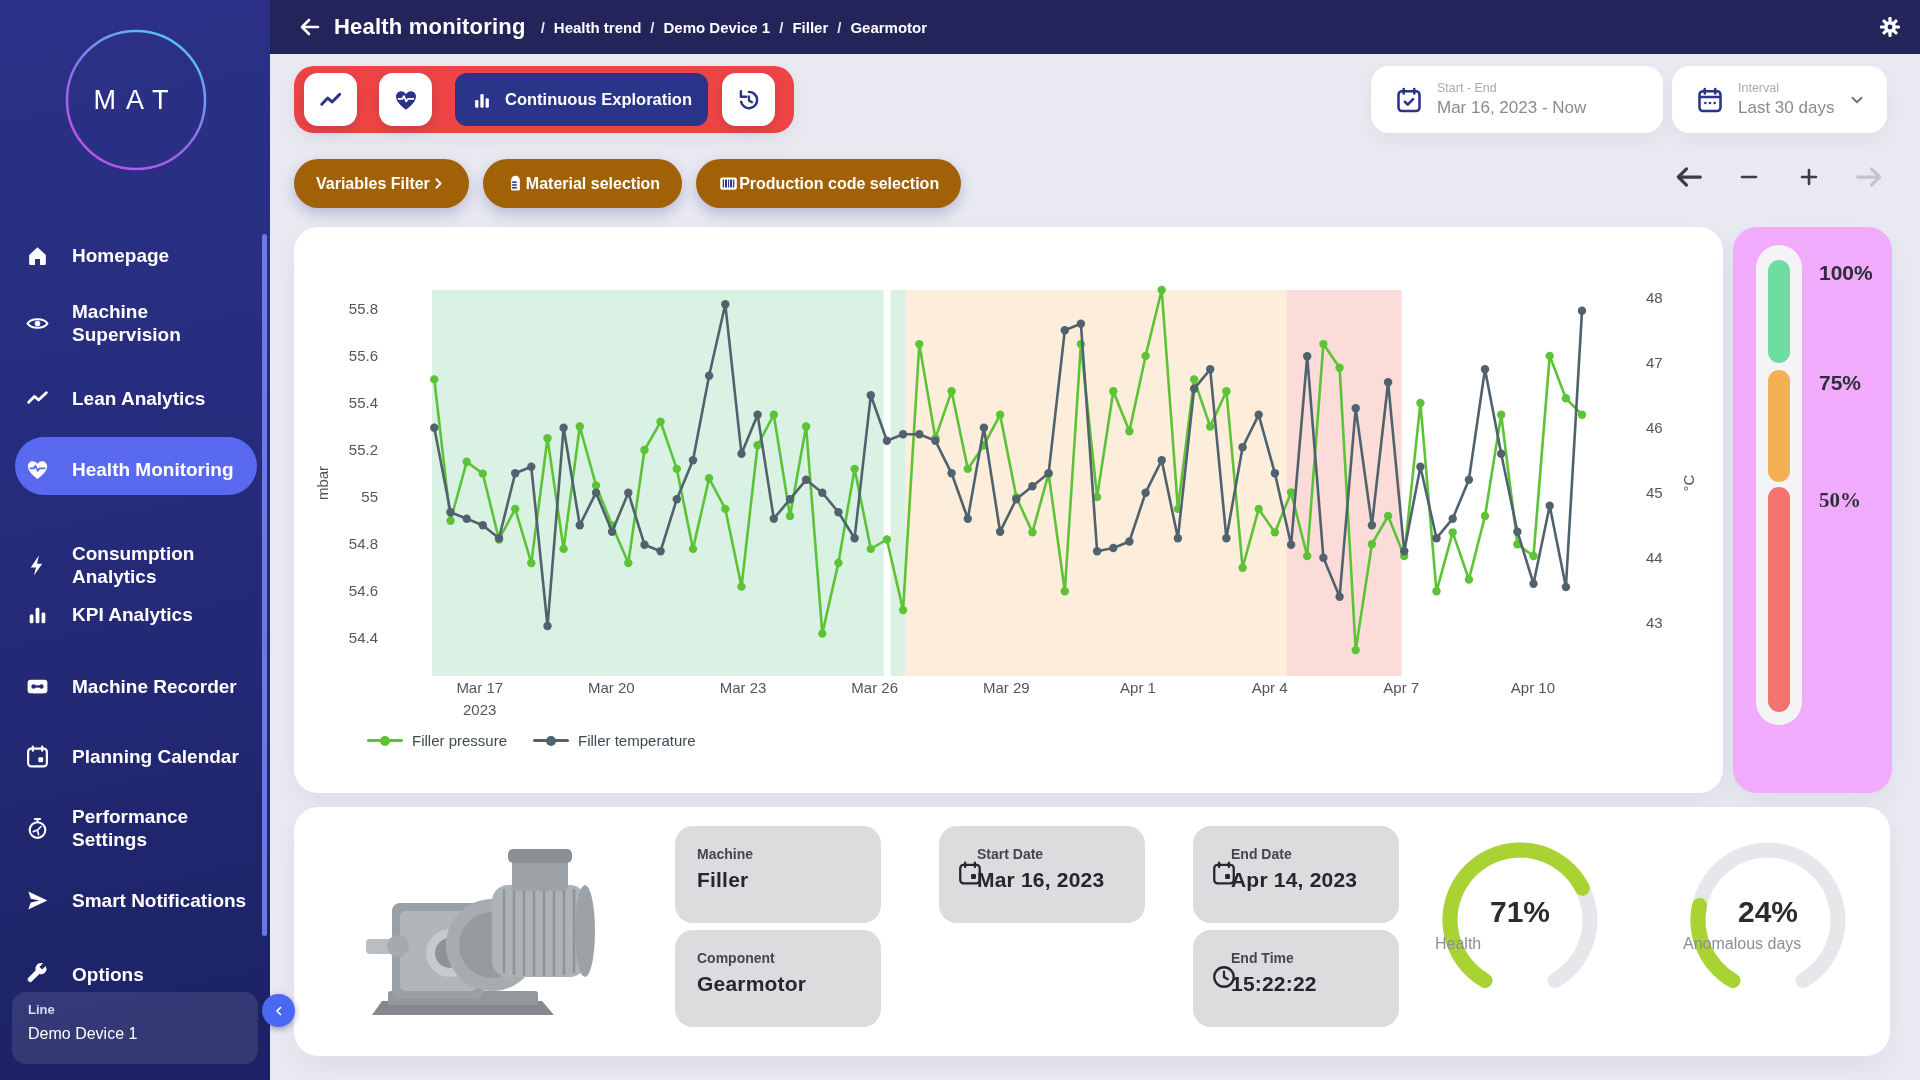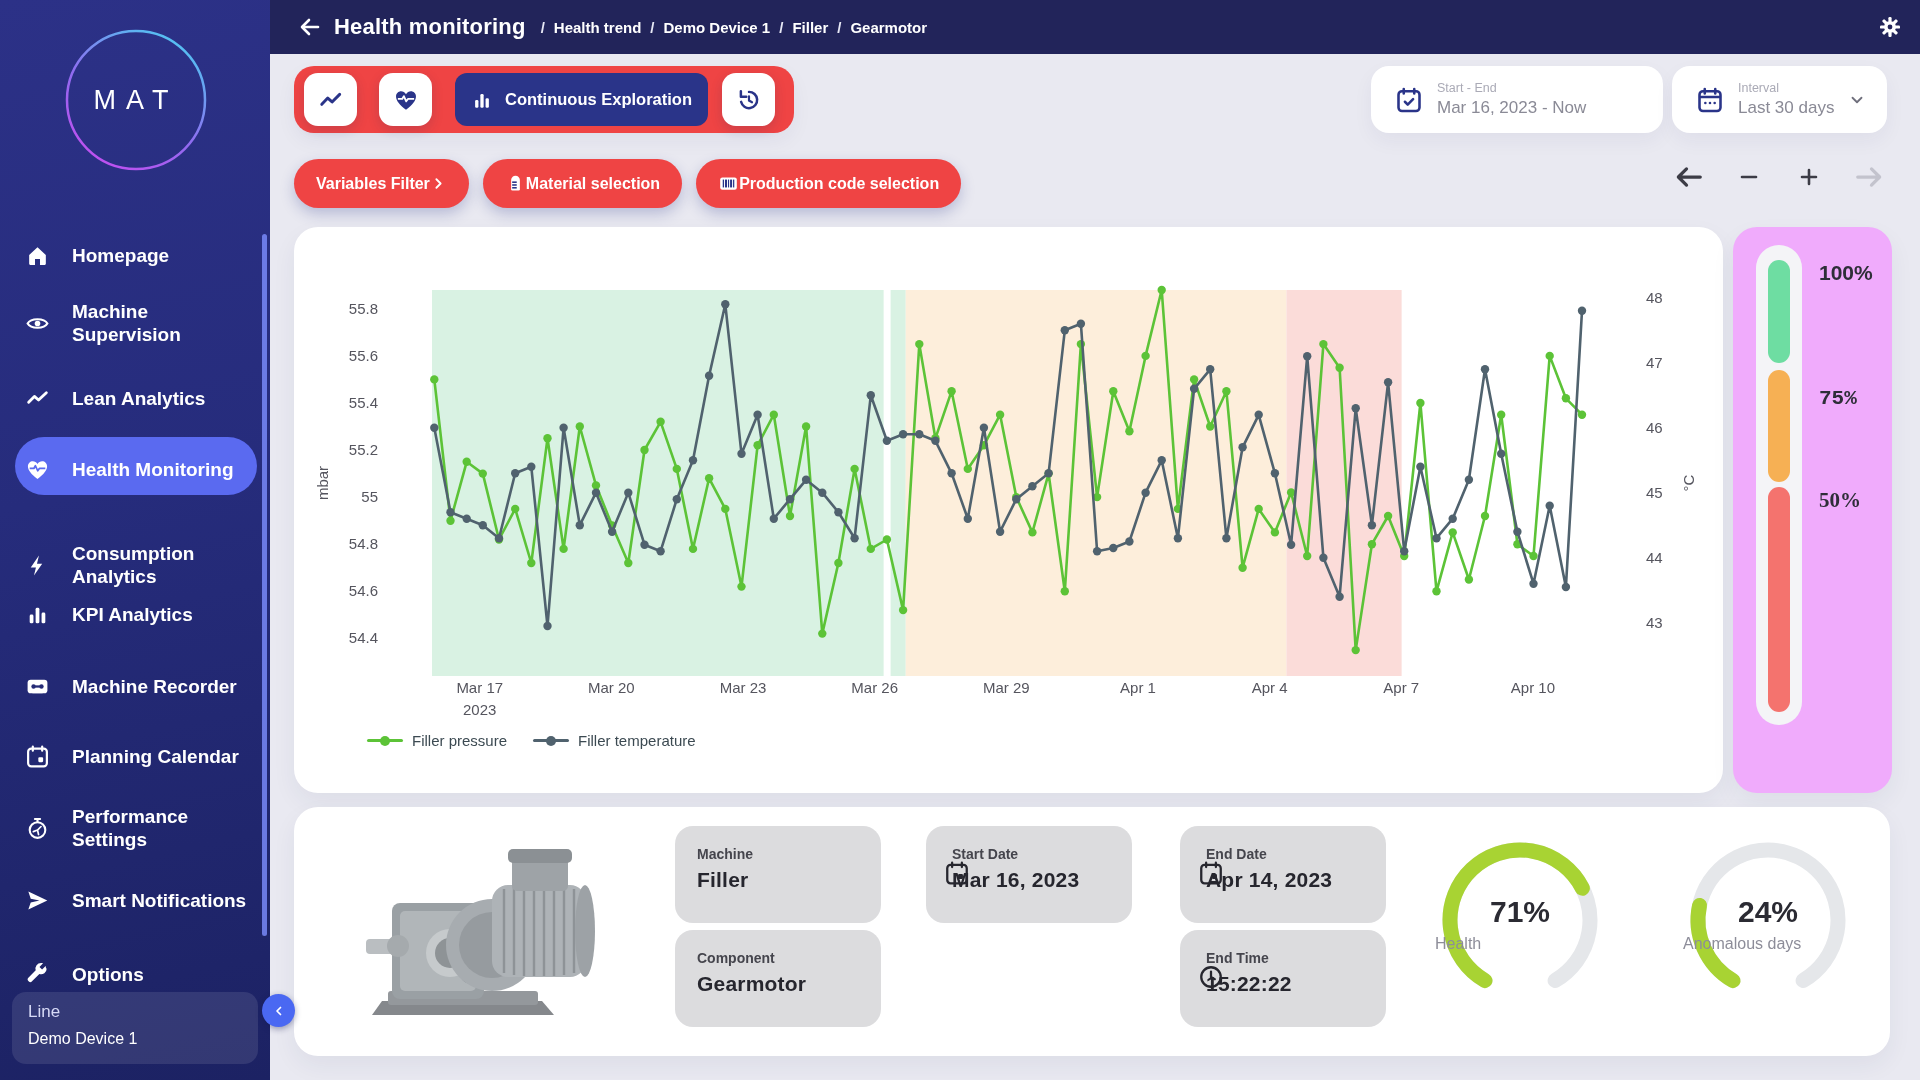--- a/index.html
+++ b/index.html
@@ -21,21 +21,21 @@
   .sidebar { position:absolute; left:0; top:0; width:270px; height:1080px;
     background:linear-gradient(168deg,#2c3187 0%,#262c7c 45%,#1c2263 100%); }
   .logo { position:absolute; left:64px; top:28px; width:144px; height:144px; }
   .nav-item { position:absolute; left:0; width:270px; display:flex; align-items:center; cursor:pointer; }
   .nav-item .ico { position:absolute; left:24px; width:26px; height:26px; display:flex; align-items:center; justify-content:center; }
   .nav-item .lbl { position:absolute; left:72px; width:180px; color:#fff; font-size:19px; font-weight:700; line-height:23px; }
   .nav-pill { position:absolute; left:15px; top:437px; width:242px; height:58px; border-radius:29px; background:#5a6af0; }
   .side-scroll { position:absolute; left:262px; top:234px; width:5px; height:702px; border-radius:3px; background:rgba(125,142,255,.8); }
   .device-chip { position:absolute; left:12px; top:992px; width:246px; height:72px; border-radius:14px;
     background:rgba(255,255,255,.10); padding:10px 16px; cursor:pointer; }
-  .device-chip .l1 { color:#d7daf6; font-size:17px; font-weight:400; }
+  .device-chip .l1 { color:#d7daf6; font-size:13px; font-weight:700; }
   .device-chip .l2 { color:#fff; font-size:16px; font-weight:400; margin-top:8px; }
   .collapse-btn { position:absolute; left:262px; top:994px; width:33px; height:33px; border-radius:50%;
     background:#4a68f2; color:#fff; display:flex; align-items:center; justify-content:center; cursor:pointer; z-index:6;
     box-shadow:0 2px 6px rgba(20,25,80,.4); font-size:16px; font-weight:800; }
 
   
   .tool-wrap { position:absolute; left:294px; top:66px; width:500px; height:67px; background:#ef4444; border-radius:20px;
     box-shadow:0 8px 20px rgba(40,45,90,.05); }
   .icon-btn { position:absolute; top:7px; width:53px; height:53px; border-radius:14px; background:#fff;
     box-shadow:0 4px 12px rgba(40,45,90,.18); display:flex; align-items:center; justify-content:center; cursor:pointer; }
@@ -44,21 +44,21 @@
   .pickcard { position:absolute; top:66px; height:67px; background:#fff; border-radius:18px;
     box-shadow:0 8px 20px rgba(40,45,90,.05); display:flex; align-items:center; cursor:pointer; }
   .pickcard .cal { margin-left:24px; width:28px; height:28px; }
   .pickcard .txt { margin-left:14px; }
   .pickcard .plabel { font-size:12.5px; color:#aaaab6; font-weight:400; }
   .pickcard .pvalue { font-size:17px; color:#8a8a96; margin-top:3px; font-weight:400; }
   .chev-down { margin-left:14px; }
 
   
   .filters { position:absolute; left:294px; top:159px; height:49px; display:flex; gap:14px; }
-  .pill { height:49px; border-radius:25px; background:#ef4444; color:#fff; display:flex; align-items:center;
+  .pill { height:49px; border-radius:25px; background:#a16207; color:#fff; display:flex; align-items:center;
     padding:0 22px; font-size:16px; font-weight:800; cursor:pointer; box-shadow:0 6px 14px rgba(40,52,137,.25); }
   .pager { position:absolute; right:34px; top:160px; display:flex; align-items:center; gap:26px; }
   .pager .pbtn { width:34px; height:34px; display:flex; align-items:center; justify-content:center; cursor:pointer; }
 
   
   .chart-card { position:absolute; left:294px; top:227px; width:1429px; height:566px; background:#fff; border-radius:24px;
     box-shadow:0 10px 24px rgba(40,45,90,.06); }
   .gauge-card { position:absolute; left:1733px; top:227px; width:159px; height:566px; background:#f0abfc; border-radius:24px;
     box-shadow:0 10px 24px rgba(40,45,90,.06); }
   .bottom-card { position:absolute; left:294px; top:807px; width:1596px; height:249px; background:#fff; border-radius:24px;
@@ -70,21 +70,21 @@
   .leg-line i { position:absolute; left:13px; top:-3.5px; width:10px; height:10px; border-radius:50%; }
   .leg-lbl { font-size:15px; color:#3c4a52; }
 
   
   .gtrack { position:absolute; left:23px; top:18px; width:46px; height:480px; background:#f4f4f7; border-radius:23px; }
   .gseg { position:absolute; left:35px; width:22px; border-radius:11px; }
   .glabel { position:absolute; left:86px; font-size:21px; font-weight:800; color:#2e2e38; }
 
   
   .info-card { position:absolute; width:206px; height:97px; background:#dcdcde; border-radius:18px; padding:20px 18px 0 22px; }
-  .info-card.withicon { padding-left:26px; }
+  .info-card.withicon { padding-left:38px;margin-left:13px; }
   .info-ico { position:absolute; left:18px; top:34px; width:26px; height:26px; }
   .ilabel { font-size:14px; font-weight:700; color:#45454d; }
   .ivalue { font-size:21px; font-weight:800; color:#26262e; margin-top:6px; letter-spacing:.2px; }
 
   .donut { position:absolute; width:170px; height:170px; }
   .donut .dv { position:absolute; left:0; right:0; top:60px; text-align:center; font-size:30px; font-weight:800; color:#2b2b33; }
   .donut .dl { position:absolute; left:0; right:0; top:100px; text-align:left; font-size:16px; color:#8d8d99; }
 
   .machine-img { position:absolute; left:70px; top:26px; width:245px; height:200px; }
 </style>
@@ -561,21 +561,21 @@
         </div>
       </div>
   </section>
 
   <section class="gauge-card">
     <div class="gtrack"></div>
     <div id="gauge-content">
         <div class="gseg" style="top: 33px; height: 103px; background: rgb(110, 221, 162);"></div>
         <div class="glabel" style="top: 34px;">100%</div>
         <div class="gseg" style="top: 143px; height: 112px; background: rgb(246, 176, 84);"></div>
-        <div class="glabel" style="top: 160px; font-family: Liberation Mono, monospace;">75%</div>
+        <div class="glabel" style="top: 144px;">75%</div>
         <div class="gseg" style="top: 260px; height: 225px; background: rgb(244, 115, 110);"></div>
         <div class="glabel" style="top: 261px; font-family: Liberation Serif, serif;">50%</div>
       </div>
   </section>
 
   <section class="bottom-card">
     <svg class="machine-img" viewBox="0 0 245 200">
       <path d="M18 168h160l12 14H8z" fill="#85888c"></path>
       <rect x="24" y="158" width="150" height="14" rx="3" fill="#94989c"></rect>
       <rect x="28" y="70" width="92" height="96" rx="8" fill="#9aa0a4"></rect>

